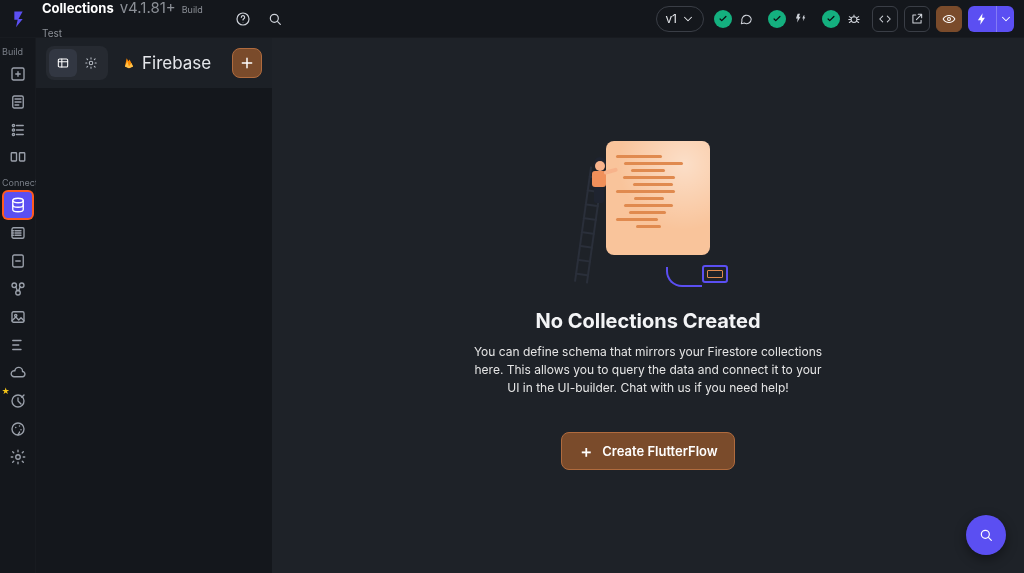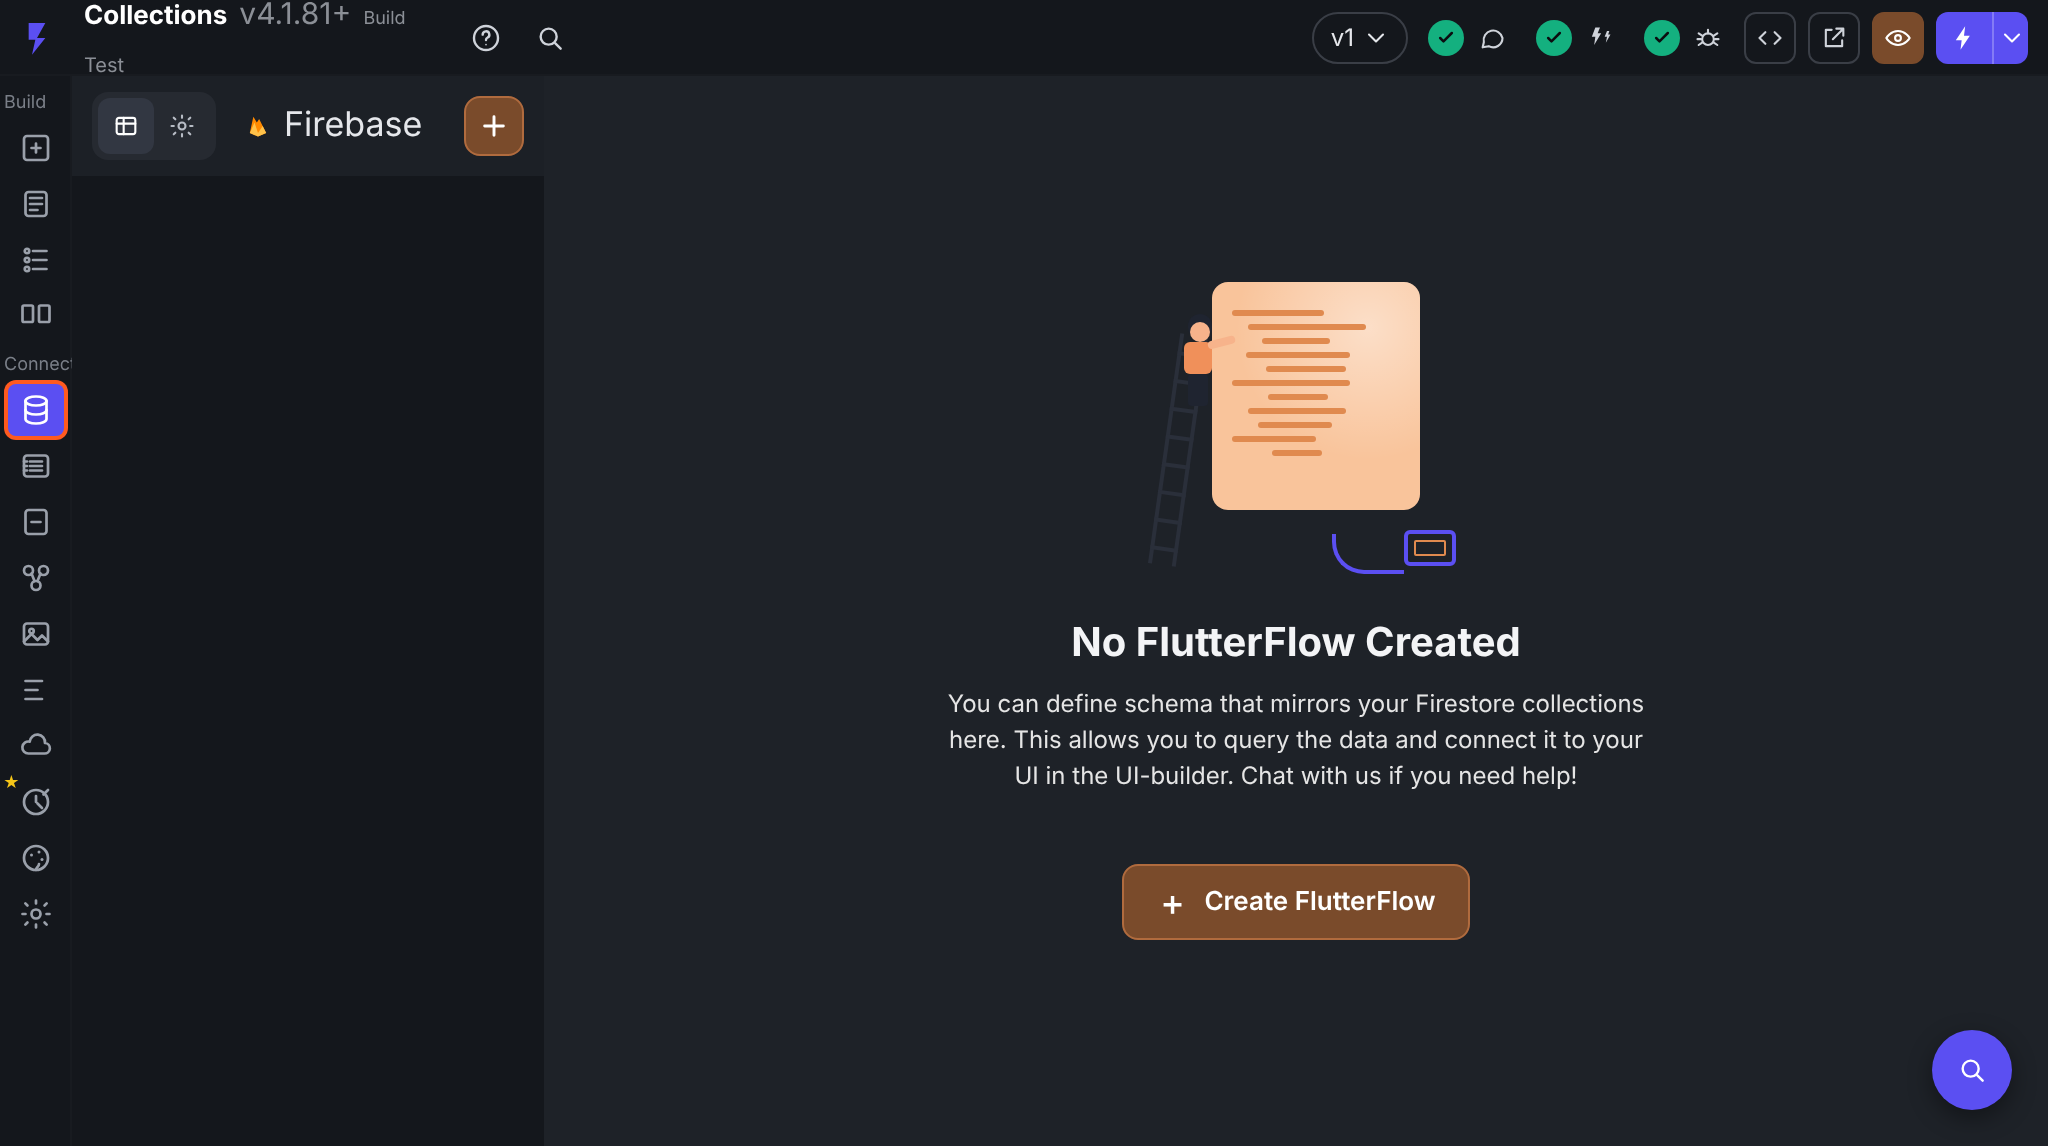--- a/index.html
+++ b/index.html
@@ -354,21 +354,21 @@
         <div class="torso"></div>
         <div class="arm"></div>
         <div class="legs"></div>
     </div>
     <div class="tablet">
         <div class="cable"></div>
         <div class="body"></div>
       </div>
   </div>
 
-  <div class="empty-title">No FlutterFlow Created</div>
+  <div class="empty-title">No Collections Created</div>
   <div class="empty-desc">You can define schema that mirrors your Firestore collections here. This allows you to query the data and connect it to your UI in the UI-builder. Chat with us if you need help!</div>
   <button class="create-btn">
     <span class="pl">＋</span>
     <span>Create FlutterFlow</span>
   </button>
 </div>
 
 <div class="fab">
   <svg class="ic" viewBox="0 0 24 24">
       <circle cx="11" cy="11" r="6"></circle>

